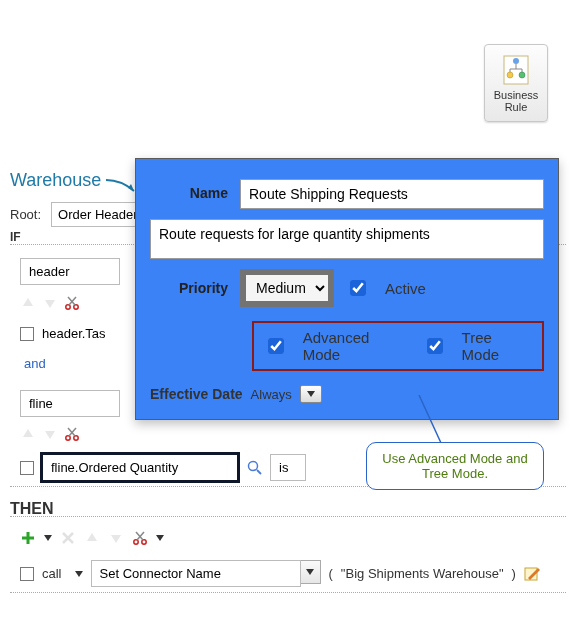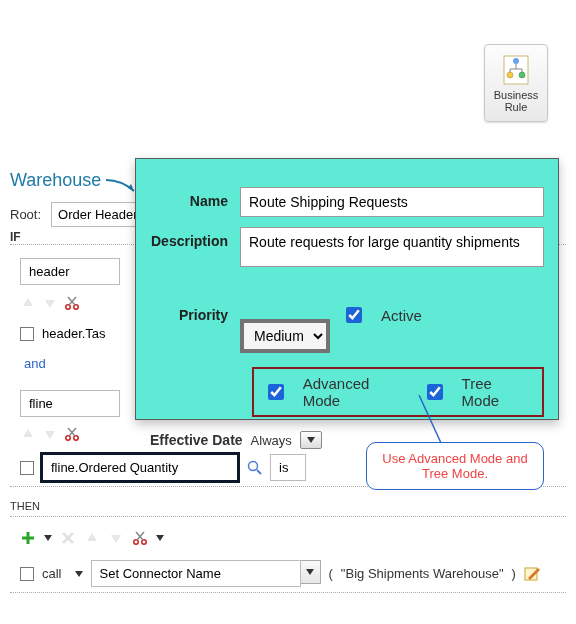--- a/index.html
+++ b/index.html
@@ -27,48 +27,48 @@
   .and-word { color:#2a64c9; font-size:13px; margin:10px 0 6px 4px; }
 
   .fline-block { position:absolute; left:20px; top:390px; }
   .fline-sub-row { position:absolute; left:20px; top:426px; display:flex; align-items:center; gap:6px; }
   .expr-row { position:absolute; left:20px; top:452px; display:flex; align-items:center; gap:6px; }
   .expr-row input.field { border:3px solid #0f172a; padding:5px 8px; font-size:13px; width:200px; }
   .expr-row .mag { width:18px; height:18px; }
   .expr-row input.op { border:1px solid #bbb; padding:5px 8px; font-size:13px; width:36px; }
 
   .dotted2 { position:absolute; left:10px; top:486px; width:556px; border-top:1px dotted #aaa; }
-  .then-label { position:absolute; left:10px; top:500px; font-size:11px; font-weight:normal; }
+  .then-label { position:absolute; left:10px; top:500px; font-size:16px; font-weight:bold; }
   .dotted3 { position:absolute; left:10px; top:516px; width:556px; border-top:1px dotted #aaa; }
 
   .then-toolbar { position:absolute; left:20px; top:530px; display:flex; align-items:center; gap:8px; }
   .then-row { position:absolute; left:20px; top:560px; display:flex; align-items:center; gap:8px; }
   .then-row .call { display:flex; align-items:center; gap:10px; }
   .then-row input.action { border:1px solid #bbb; padding:5px 8px; font-size:13px; width:210px; }
   .then-row .paren { font-size:13px; }
   .then-row .quoted { font-size:13px; }
   .dotted4 { position:absolute; left:10px; top:592px; width:556px; border-top:1px dotted #aaa; }
 
   
-  .panel { position:absolute; left:135px; top:158px; width:424px; height:262px; background:#5eead4; border:1px solid #5b5b5b; box-shadow: 0 4px 10px rgba(0,0,0,.25); padding:28px 14px 10px 14px; }
+  .panel { position:absolute; left:135px; top:158px; width:424px; height:262px; background:#3b82f6; border:1px solid #5b5b5b; box-shadow: 0 4px 10px rgba(0,0,0,.25); padding:20px 14px 10px 14px; }
   .panel .frow { display:flex; align-items:flex-start; margin-bottom:10px; }
   .panel .flabel { width:90px; text-align:right; padding-right:12px; font-weight:bold; font-size:14px; color:#222; padding-top:6px; }
   .panel input[type=text] { flex:1; border:1px solid #9a9a9a; padding:6px 8px; font-size:14px; }
   .panel textarea { flex:1; border:1px solid #9a9a9a; padding:6px 8px; font-size:14px; height:40px; resize:none; font-family:inherit; }
-  .panel select { border:4px solid #737373; padding:4px 6px; font-size:14px; background:#f5f5f5;margin-top:42px; }
+  .panel select { border:6px solid #737373; padding:4px 6px; font-size:14px; background:#f5f5f5; }
   .panel .prio-row { display:flex; align-items:center; gap:12px; }
   .panel .chk-lbl { display:flex; align-items:center; gap:16px; font-size:15px; }
   .panel input[type=checkbox] { width:16px; height:16px; accent-color:#1a63d8; }
   .panel .mode-box { display:inline-flex; align-items:center; gap:14px; border:2px solid #8b1a1a; padding:6px 10px; margin-left:102px; margin-top:4px; }
   .panel .eff-row { margin-top:14px; display:flex; align-items:center; gap:8px; }
   .panel .eff-row .flabel2 { font-weight:bold; font-size:14px; }
   .panel .dd-btn { width:22px; height:18px; border:1px solid #888; background:linear-gradient(#fff,#dcdcdc); display:inline-flex; align-items:center; justify-content:center; border-radius:2px; }
 
   
-  .callout { position:absolute; left:366px; top:442px; width:178px; border:1px solid #2a64c9; border-radius:10px; background:#fff; padding:8px 10px; text-align:center; font-size:13px; color:#ef4444; }
+  .callout { position:absolute; left:366px; top:442px; width:178px; border:1px solid #2a64c9; border-radius:10px; background:#fff; padding:8px 10px; text-align:center; font-size:13px; color:#4d7c0f; }
   .callout-line { position:absolute; left:415px; top:395px; }
 
   
   svg { display:block; }
   .chkbox-square { width:14px; height:14px; border:1px solid #777; background:#fff; display:inline-block; }
   .dd-caret { width:0; height:0; border-left:4px solid transparent; border-right:4px solid transparent; border-top:6px solid #333; }
   .action-dd { width:20px; height:24px; border:1px solid #aaa; border-left:none; background:linear-gradient(#fafafa,#e6e6e6); display:inline-flex; align-items:center; justify-content:center; }
 
   .grey-arrow { opacity:.35; }
 </style>
@@ -234,21 +234,20 @@
       </span>
 </div>
 <div class="dotted4"></div>
 
 <div class="panel">
   <div class="frow">
     <div class="flabel">Name</div>
     <input type="text" value="Route Shipping Requests" style="">
   </div>
   <div class="frow">
-    <div class="flabel">Description</div>
     <textarea style="">Route requests for large quantity shipments</textarea>
   </div>
   <div class="frow" style="align-items:center">
     <div class="flabel" style="padding-top:0">Priority</div>
     <div class="prio-row">
       <select>
         <option>Medium</option>
       </select>
       <label class="chk-lbl">
         <input type="checkbox" checked="" style="">

